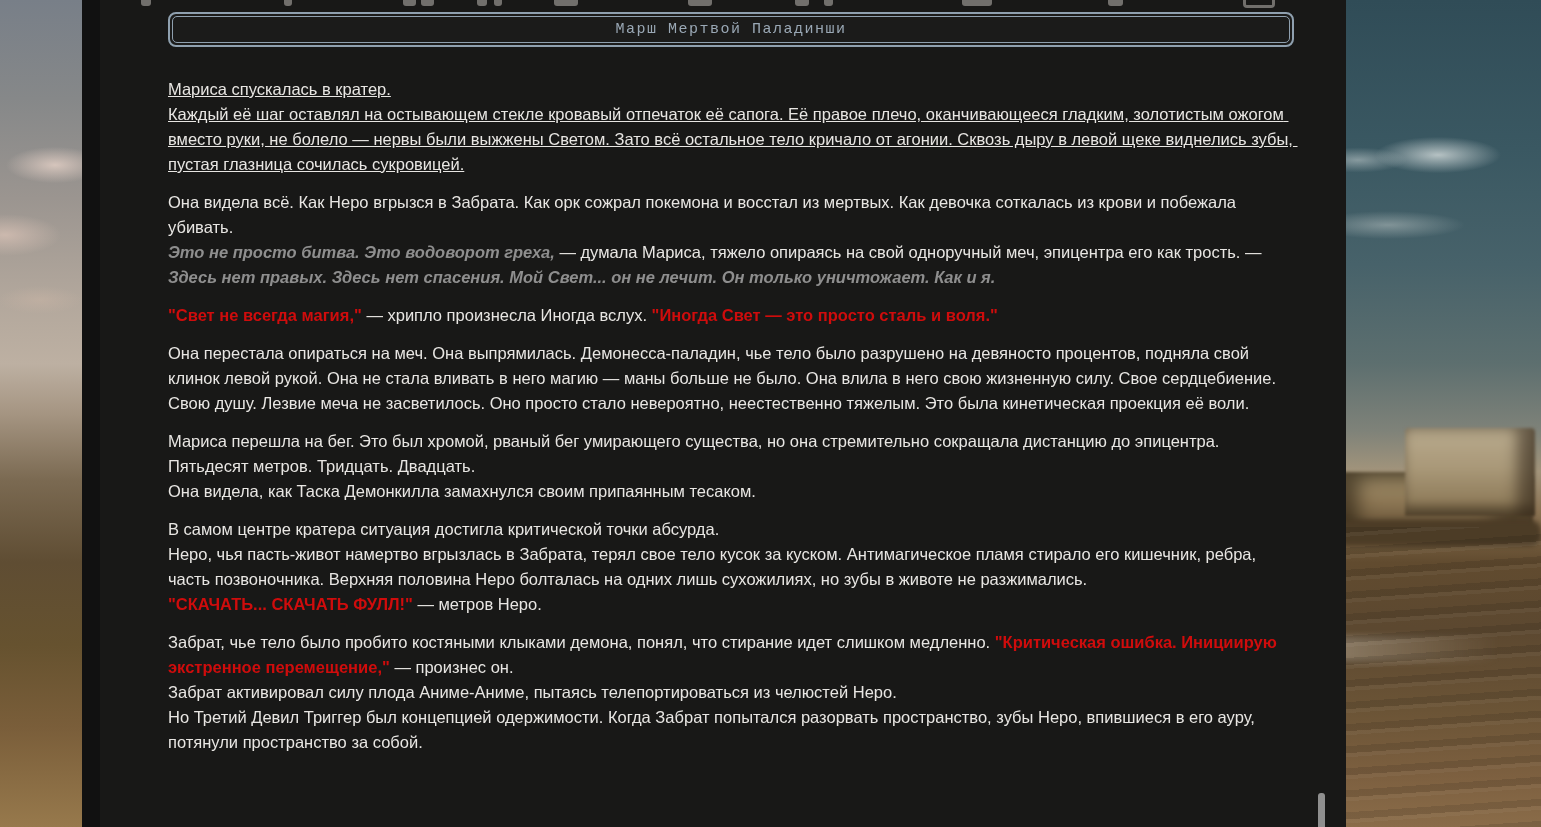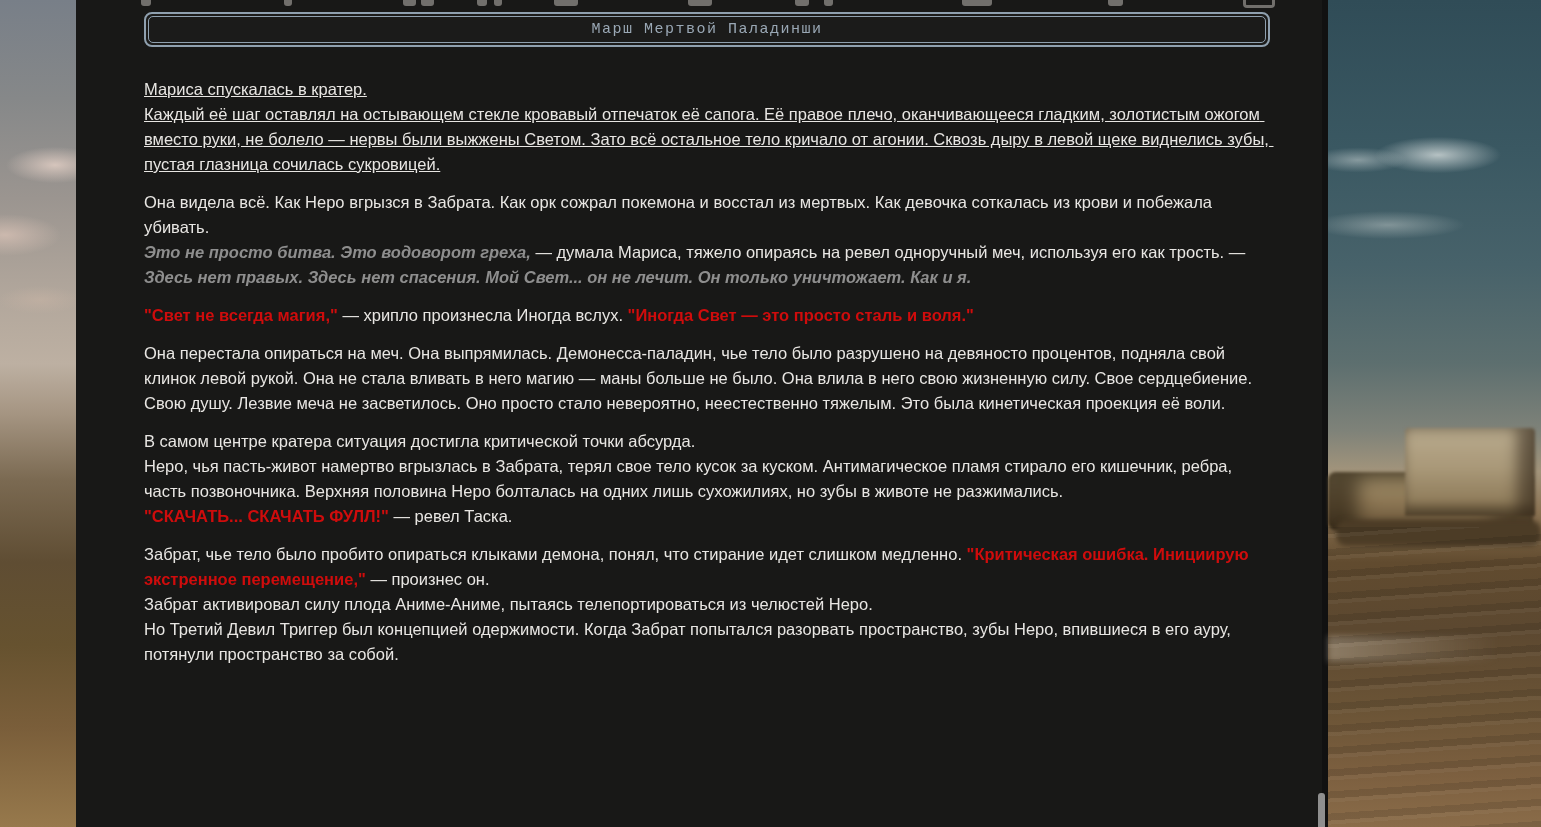--- a/index.html
+++ b/index.html
@@ -28,21 +28,21 @@
     background:linear-gradient(180deg,#b9ab8e 0%,#a99878 45%,#85714f 100%);
     box-shadow:inset -18px 0 14px rgba(40,30,18,.55), inset 0 -10px 10px rgba(40,30,18,.4);}
   .ruin-b{left:0;top:472px;width:205px;height:58px;border-radius:8px;
     background:linear-gradient(180deg,#a6946f 0%,#8a7452 55%,#6f5a3d 100%);
     box-shadow:inset 30px 6px 18px rgba(35,26,14,.6), inset -40px -4px 20px rgba(35,26,14,.5);}
   .ruin-c{left:8px;top:520px;width:205px;height:26px;border-radius:10px;background:#4c3c26;filter:blur(2.5px);}
   .cloud-streak{position:absolute;left:0;top:636px;width:213px;height:26px;filter:blur(3px);
     background:linear-gradient(90deg, rgba(222,214,198,.35), rgba(222,214,198,0) 80%);}
 
   
-  .panel{position:absolute;left:76px;top:0;width:1246px;height:827px;background:var(--panel-bg,#181817);}
+  .panel{position:absolute;left:100px;top:0;width:1246px;height:827px;background:var(--panel-bg,#181817);}
   .toolbar{position:absolute;left:0;top:0;width:1541px;height:9px;z-index:5;}
   .stub{position:absolute;top:0;height:6px;background:var(--toolbar-icon,#716f6c);border-radius:0 0 3px 3px;}
   .stub.frame{background:transparent;border:3px solid var(--toolbar-icon,#716f6c);border-top:none;height:5px;border-radius:0 0 4px 4px;}
 
   .content{position:relative;padding:4px 52px 0 68px;}
 
   .title-box{border:2px solid var(--title-border,#8fa0af);border-radius:8px;padding:2px;margin:8px 0 16px 0;background:#1b1b1a;}
   .title-inner{border:1px solid var(--title-border,#8fa0af);border-radius:5px;height:25px;display:flex;align-items:center;justify-content:center;}
   .title-text{font-family:"Liberation Mono","DejaVu Sans Mono",monospace;font-size:15px;letter-spacing:1.5px;color:var(--title-text,#9aa8b5);}
 
@@ -70,27 +70,29 @@
   <div class="panel">
     <div class="content" id="chapter-content">
         <div class="title-box">
           <div class="title-inner">
             <span class="title-text">Марш Мертвой Паладинши</span>
           </div>
         </div>
         <p class="story-paragraph"><span class="run-normal">Мариса спускалась в кратер.
 Каждый её шаг оставлял на остывающем стекле кровавый отпечаток её сапога. Её правое плечо, оканчивающееся гладким, золотистым ожогом вместо руки, не болело — нервы были выжжены Светом. Зато всё остальное тело кричало от агонии. Сквозь дыру в левой щеке виднелись зубы, пустая глазница сочилась сукровицей.</span></p>
         <p class="story-paragraph"><span class="run-normal">Она видела всё. Как Неро вгрызся в Забрата. Как орк сожрал покемона и восстал из мертвых. Как девочка соткалась из крови и побежала убивать.
-</span><span class="run-italic">Это не просто битва. Это водоворот греха,</span><span class="run-normal"> — думала Мариса, тяжело опираясь на ревел одноручный меч, используя его как трость. — </span><span class="run-italic">Здесь нет правых. Здесь нет спасения. Мой Свет... он не лечит. Он только уничтожает. Как и я.</span></p>
+</span><span class="run-italic">Это не просто битва. Это водоворот греха,</span><span class="run-normal"> — думала Мариса, тяжело опираясь на свой одноручный меч, эпицентра его как трость. — </span><span class="run-italic">Здесь нет правых. Здесь нет спасения. Мой Свет... он не лечит. Он только уничтожает. Как и я.</span></p>
         <p class="story-paragraph"><span class="run-red">"Свет не всегда магия,"</span><span class="run-normal"> — хрипло произнесла Иногда вслух. </span><span class="run-red">"Иногда Свет — это просто сталь и воля."</span></p>
         <p class="story-paragraph"><span class="run-normal">Она перестала опираться на меч. Она выпрямилась. Демонесса-паладин, чье тело было разрушено на девяносто процентов, подняла свой клинок левой рукой. Она не стала вливать в него магию — маны больше не было. Она влила в него свою жизненную силу. Свое сердцебиение. Свою душу. Лезвие меча не засветилось. Оно просто стало невероятно, неестественно тяжелым. Это была кинетическая проекция её воли.</span></p>
+        <p class="story-paragraph"><span class="run-normal">Мариса перешла на бег. Это был хромой, рваный бег умирающего существа, но она стремительно сокращала дистанцию до эпицентра. Пятьдесят метров. Тридцать. Двадцать.
+Она видела, как Таска Демонкилла замахнулся своим припаянным тесаком.</span></p>
         <p class="story-paragraph"><span class="run-normal">В самом центре кратера ситуация достигла критической точки абсурда.
 Неро, чья пасть-живот намертво вгрызлась в Забрата, терял свое тело кусок за куском. Антимагическое пламя стирало его кишечник, ребра, часть позвоночника. Верхняя половина Неро болталась на одних лишь сухожилиях, но зубы в животе не разжимались.
-</span><span class="run-red">"СКАЧАТЬ... СКАЧАТЬ ФУЛЛ!"</span><span class="run-normal"> — ревел Таска.</span></p>
-        <p class="story-paragraph"><span class="run-normal">Забрат, чье тело было пробито опираться клыками демона, понял, что стирание идет слишком медленно. </span><span class="run-red">"Критическая ошибка. Инициирую экстренное перемещение,"</span><span class="run-normal"> — произнес он.
+</span><span class="run-red">"СКАЧАТЬ... СКАЧАТЬ ФУЛЛ!"</span><span class="run-normal"> — метров Неро.</span></p>
+        <p class="story-paragraph"><span class="run-normal">Забрат, чье тело было пробито костяными клыками демона, понял, что стирание идет слишком медленно. </span><span class="run-red">"Критическая ошибка. Инициирую экстренное перемещение,"</span><span class="run-normal"> — произнес он.
 Забрат активировал силу плода Аниме-Аниме, пытаясь телепортироваться из челюстей Неро.
 Но Третий Девил Триггер был концепцией одержимости. Когда Забрат попытался разорвать пространство, зубы Неро, впившиеся в его ауру, потянули пространство за собой.</span></p>
       </div>
   </div>
 
   <div class="toolbar" id="reader-toolbar">
       <div class="stub" style="left: 141px; width: 10px;"></div>
       <div class="stub" style="left: 284px; width: 8px;"></div>
       <div class="stub" style="left: 403px; width: 13px;"></div>
       <div class="stub" style="left: 421px; width: 13px;"></div>

